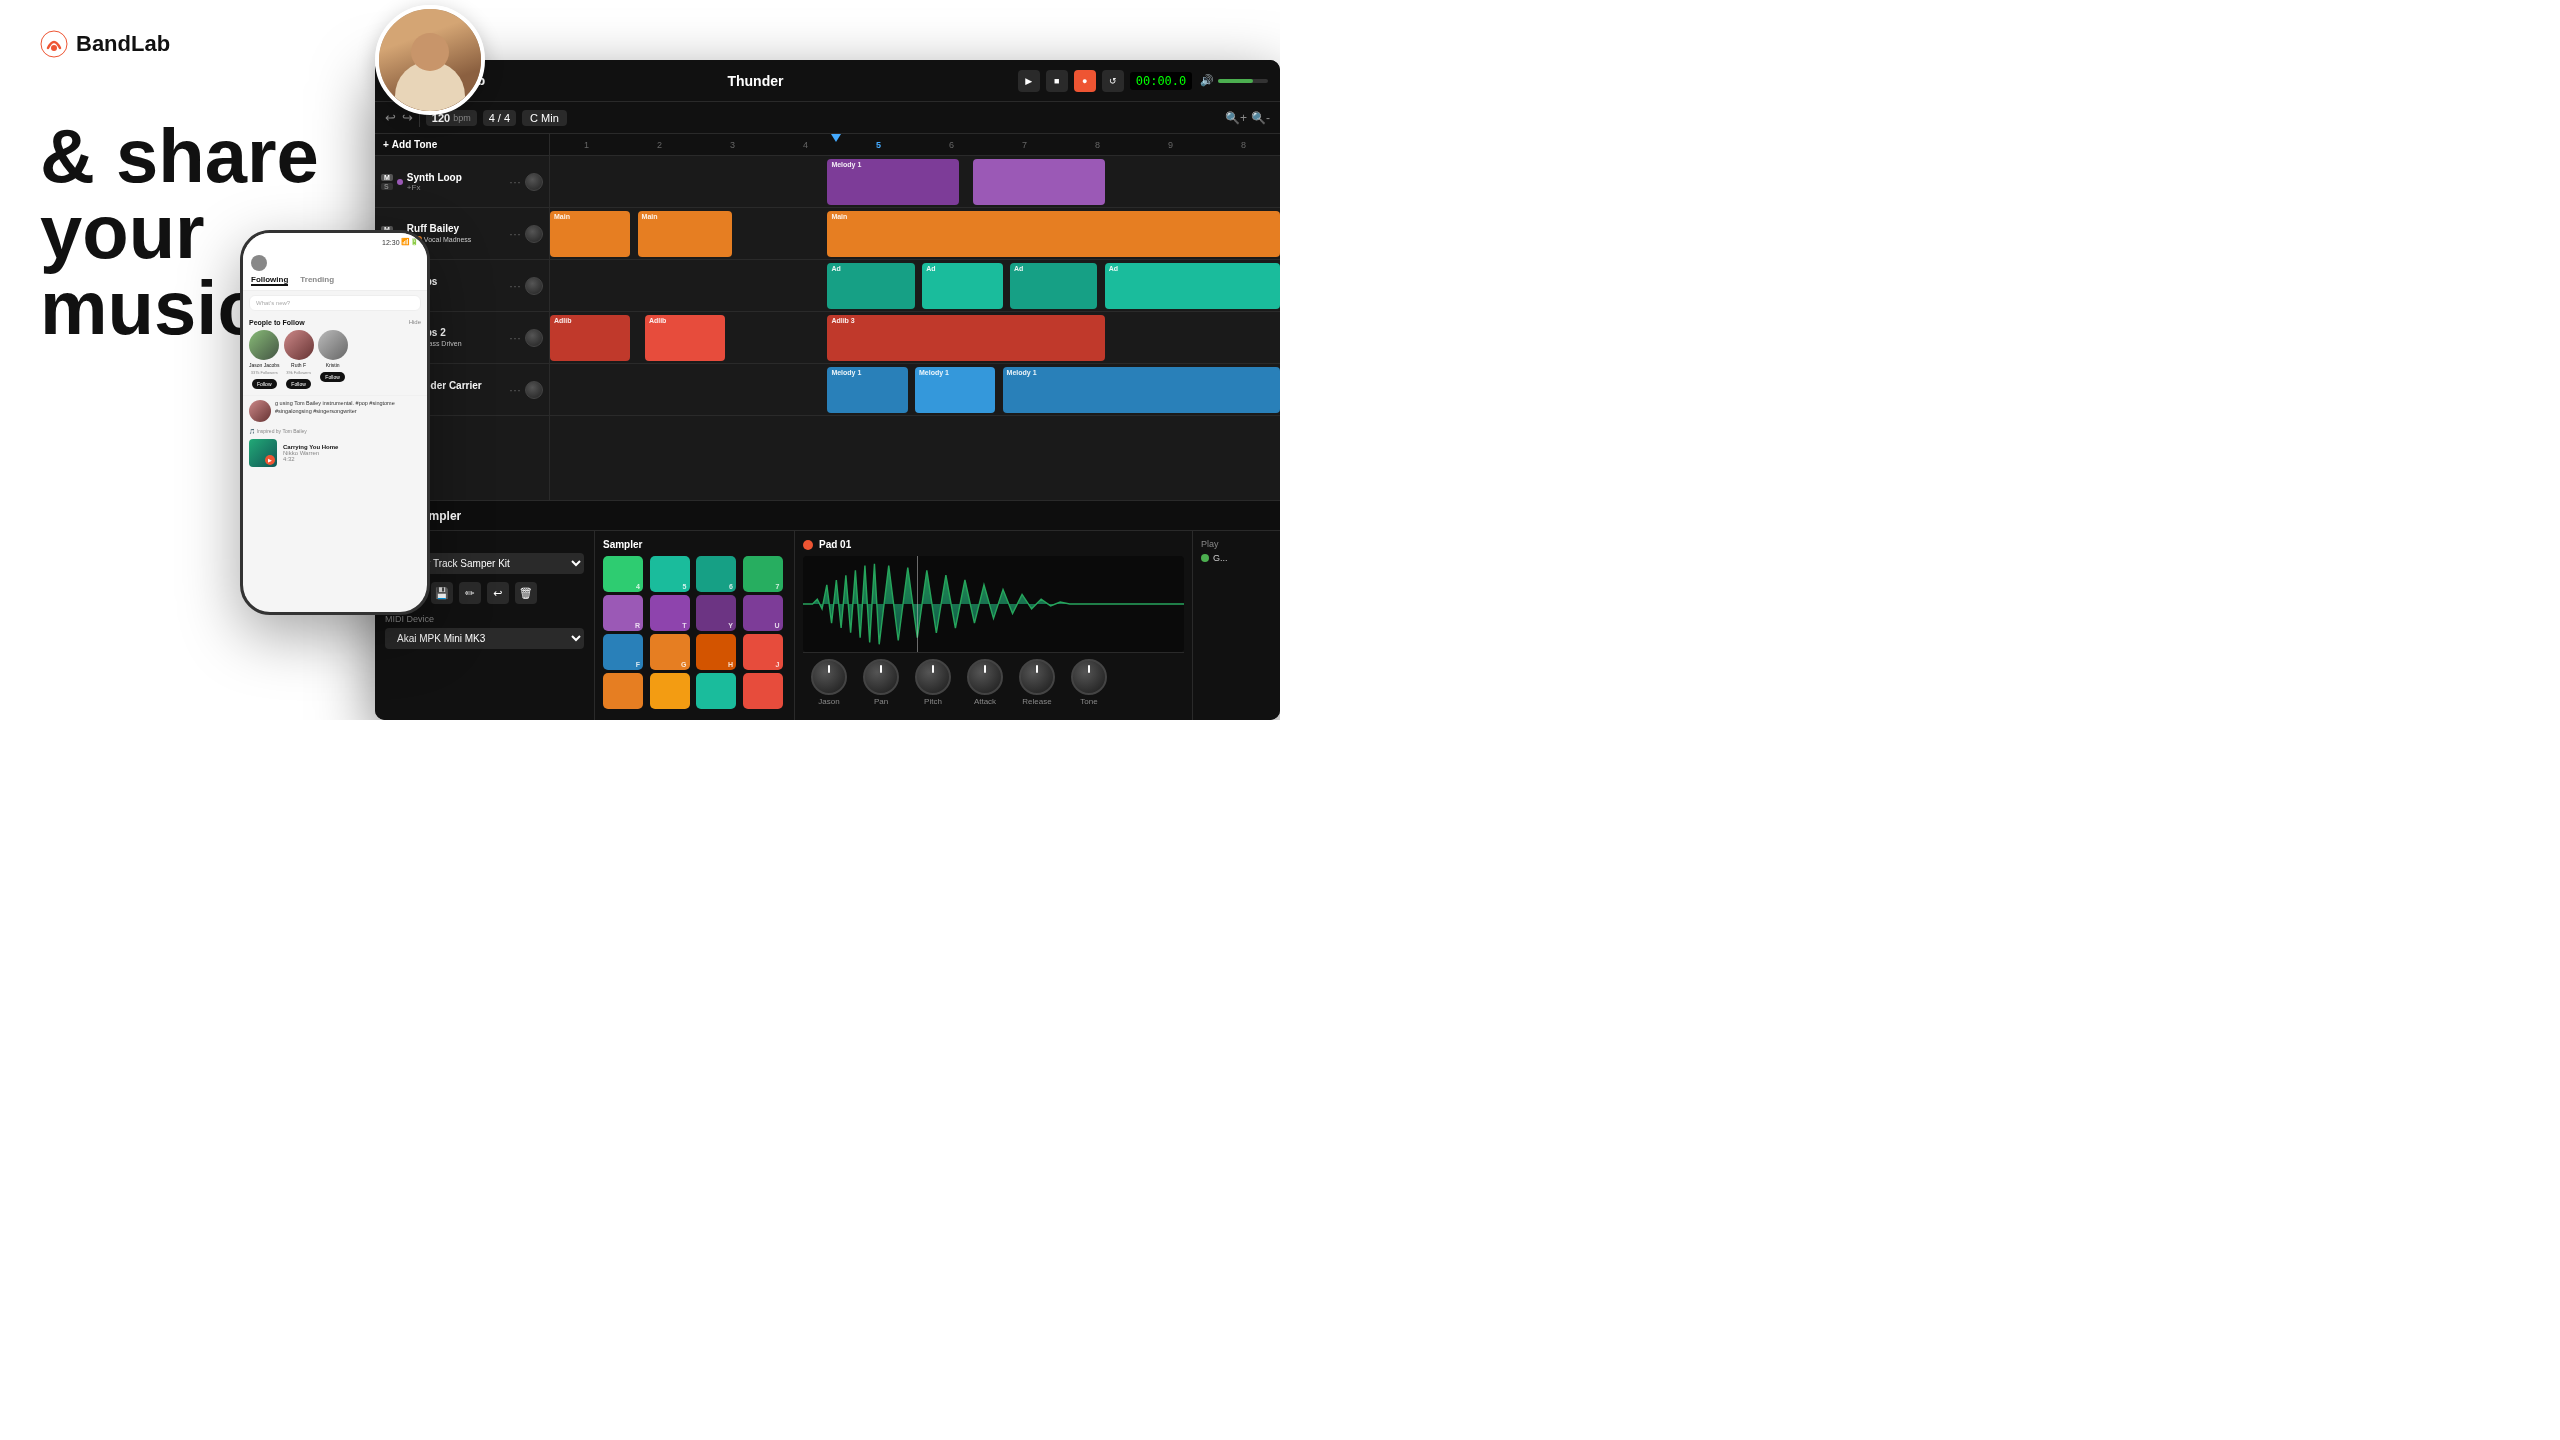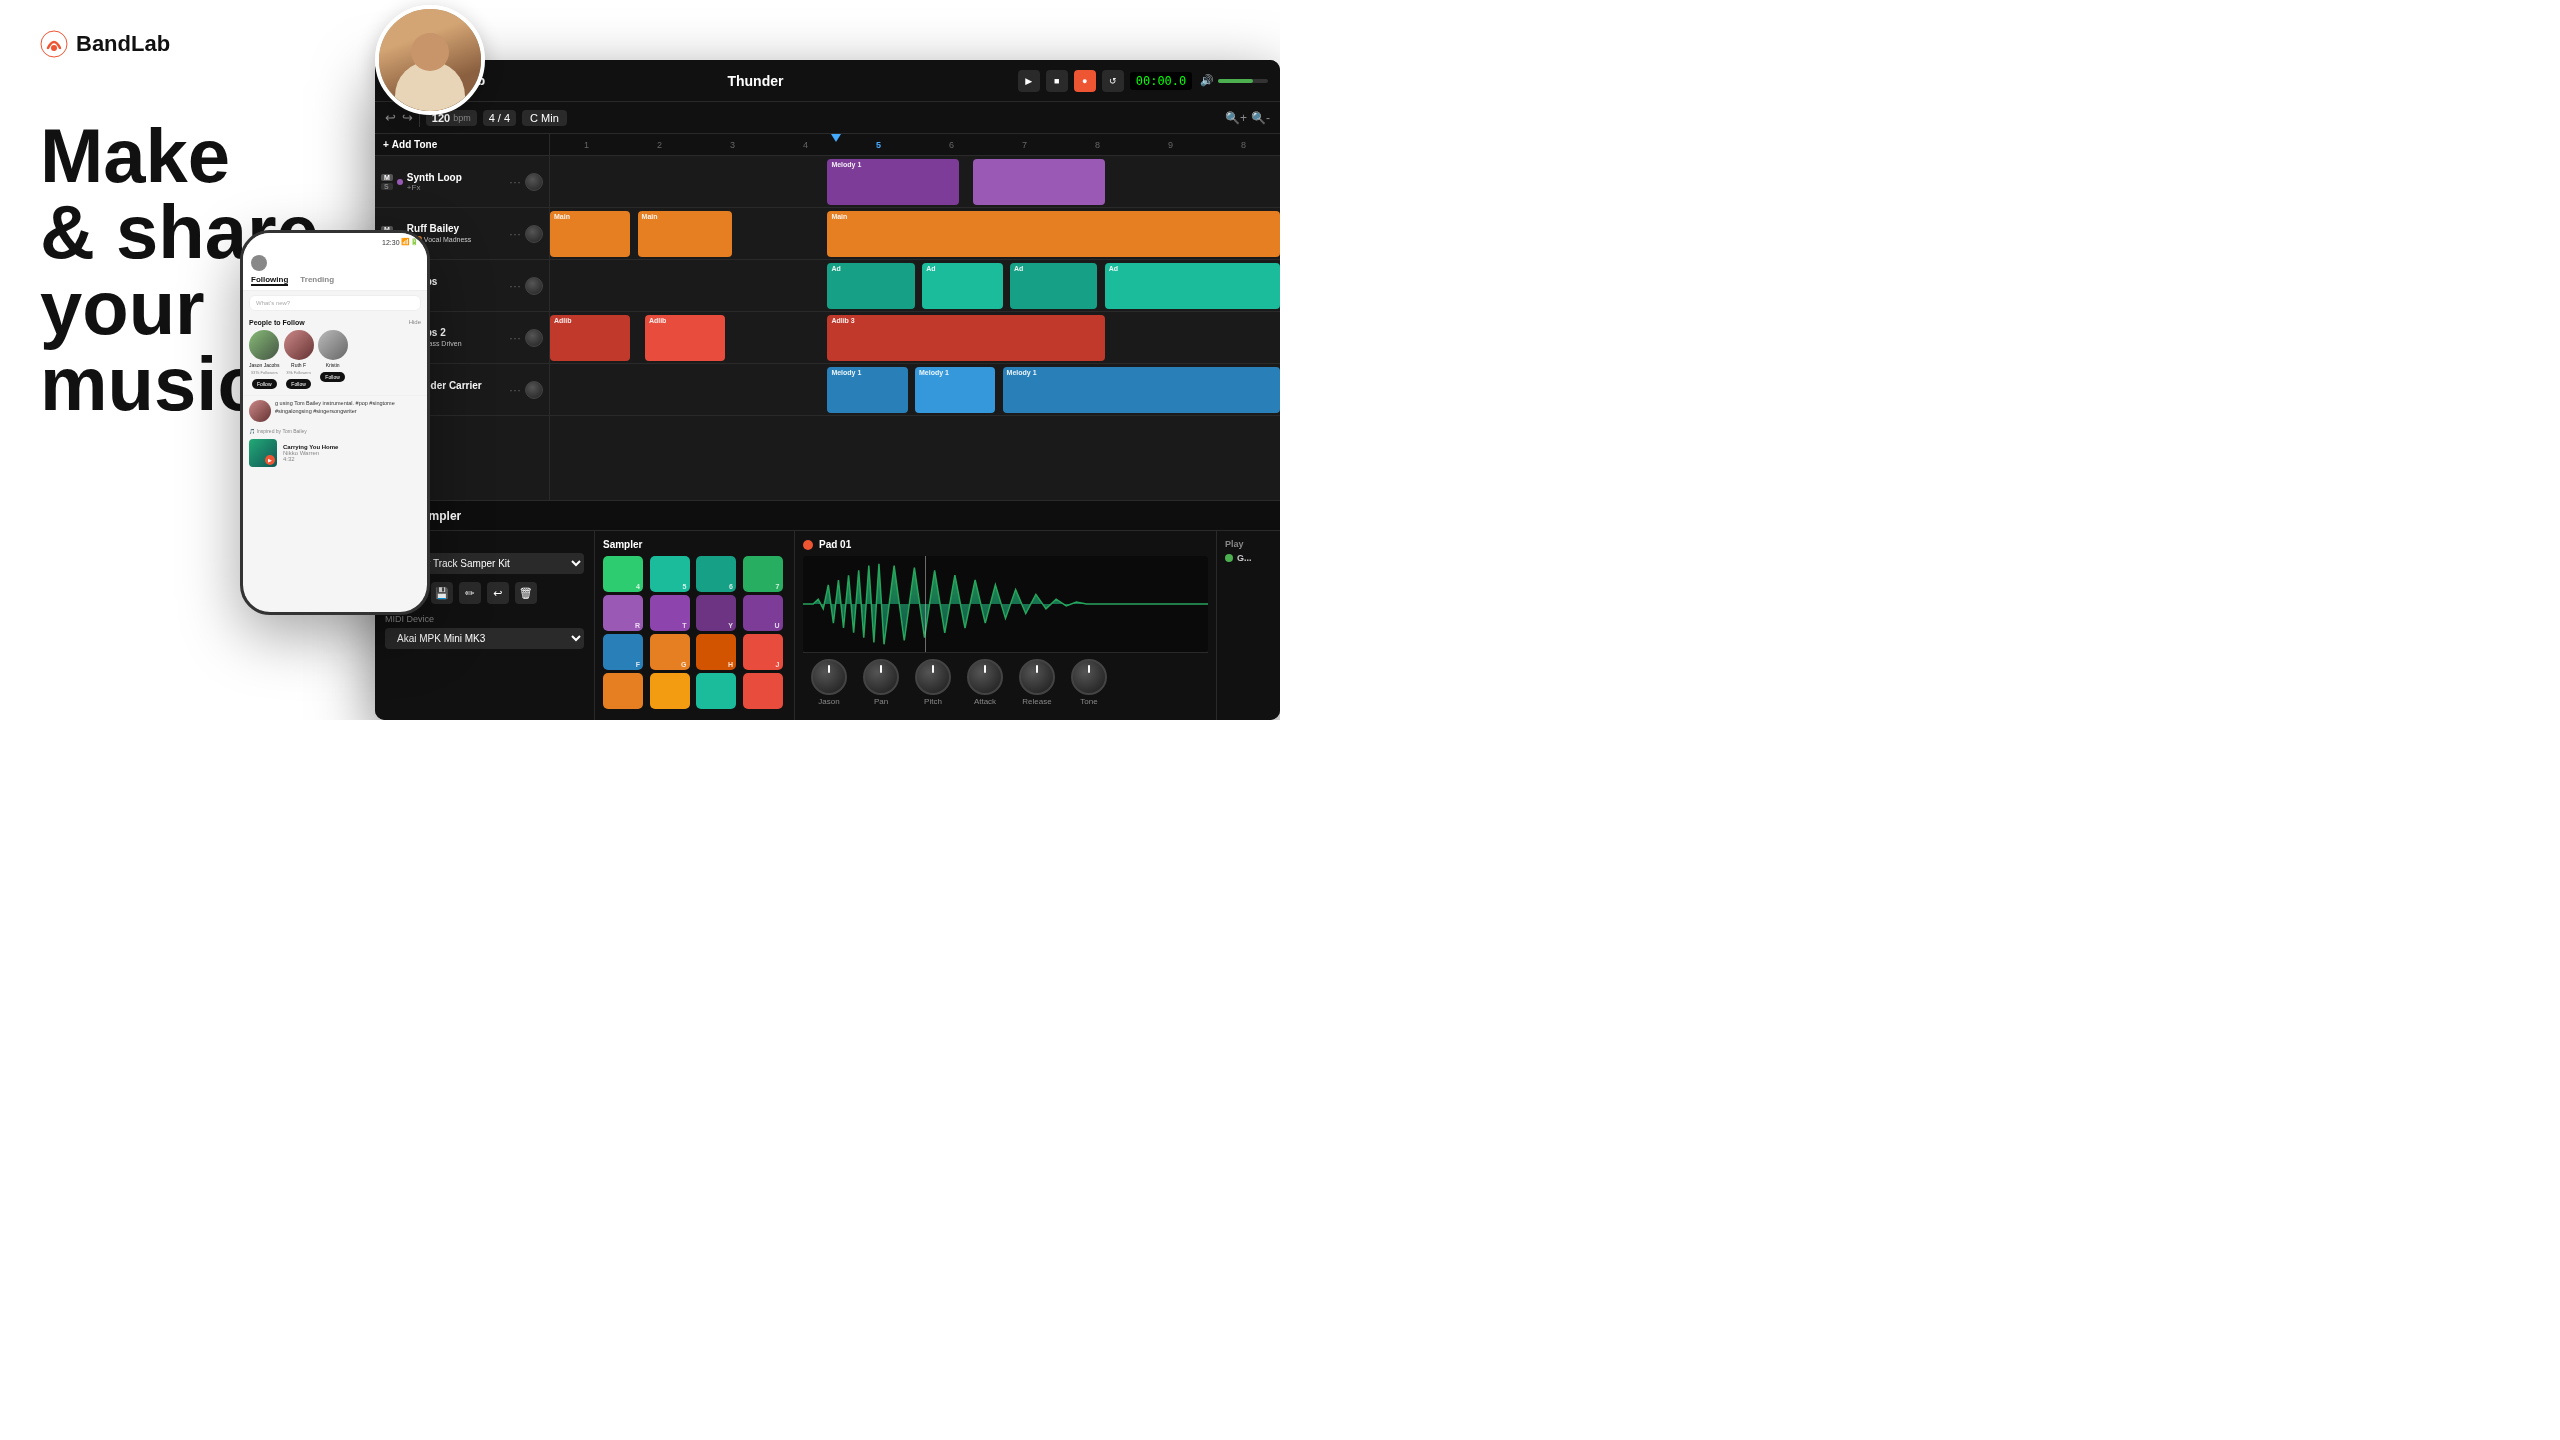--- a/index.html
+++ b/index.html
@@ -770,28 +770,27 @@
       font-size: 7px;
       background: #f90;
       color: #000;
       border-radius: 2px;
       padding: 0 3px;
       font-weight: 700;
     }
 
     
     .sampler-play-area {
-      width: 64px;
+      width: 88px;
       padding: 8px;
       border-left: 1px solid #2a2a2a;
       flex-shrink: 0;
       display: flex;
       flex-direction: column;
       gap: 4px;
-      font-weight: bold;
     }
     .play-label {
       font-size: 9px;
       color: #888;
     }
     .play-option {
       display: flex;
       align-items: center;
       gap: 4px;
       font-size: 9px;
@@ -811,21 +810,20 @@
   <div class="logo">
     <svg class="logo-icon" viewBox="0 0 28 28" fill="none">
       <circle cx="14" cy="14" r="13" fill="#fff" stroke="#e53" stroke-width="1"></circle>
       <path d="M8 18 Q14 6 20 18" stroke="#e53" stroke-width="2.5" fill="none" stroke-linecap="round"></path>
       <circle cx="14" cy="18" r="3" fill="#e53"></circle>
     </svg>
     <span class="logo-text">BandLab</span>
   </div>
 
   <div class="headline">
-    <div>Make</div>
     <div>&amp; share</div>
     <div>your</div>
     <div>music</div>
   </div>
 </div>
 
 <div class="large-avatar">
   <div class="large-avatar-inner">
     <div class="avatar-body">
       <div class="avatar-head"></div>

